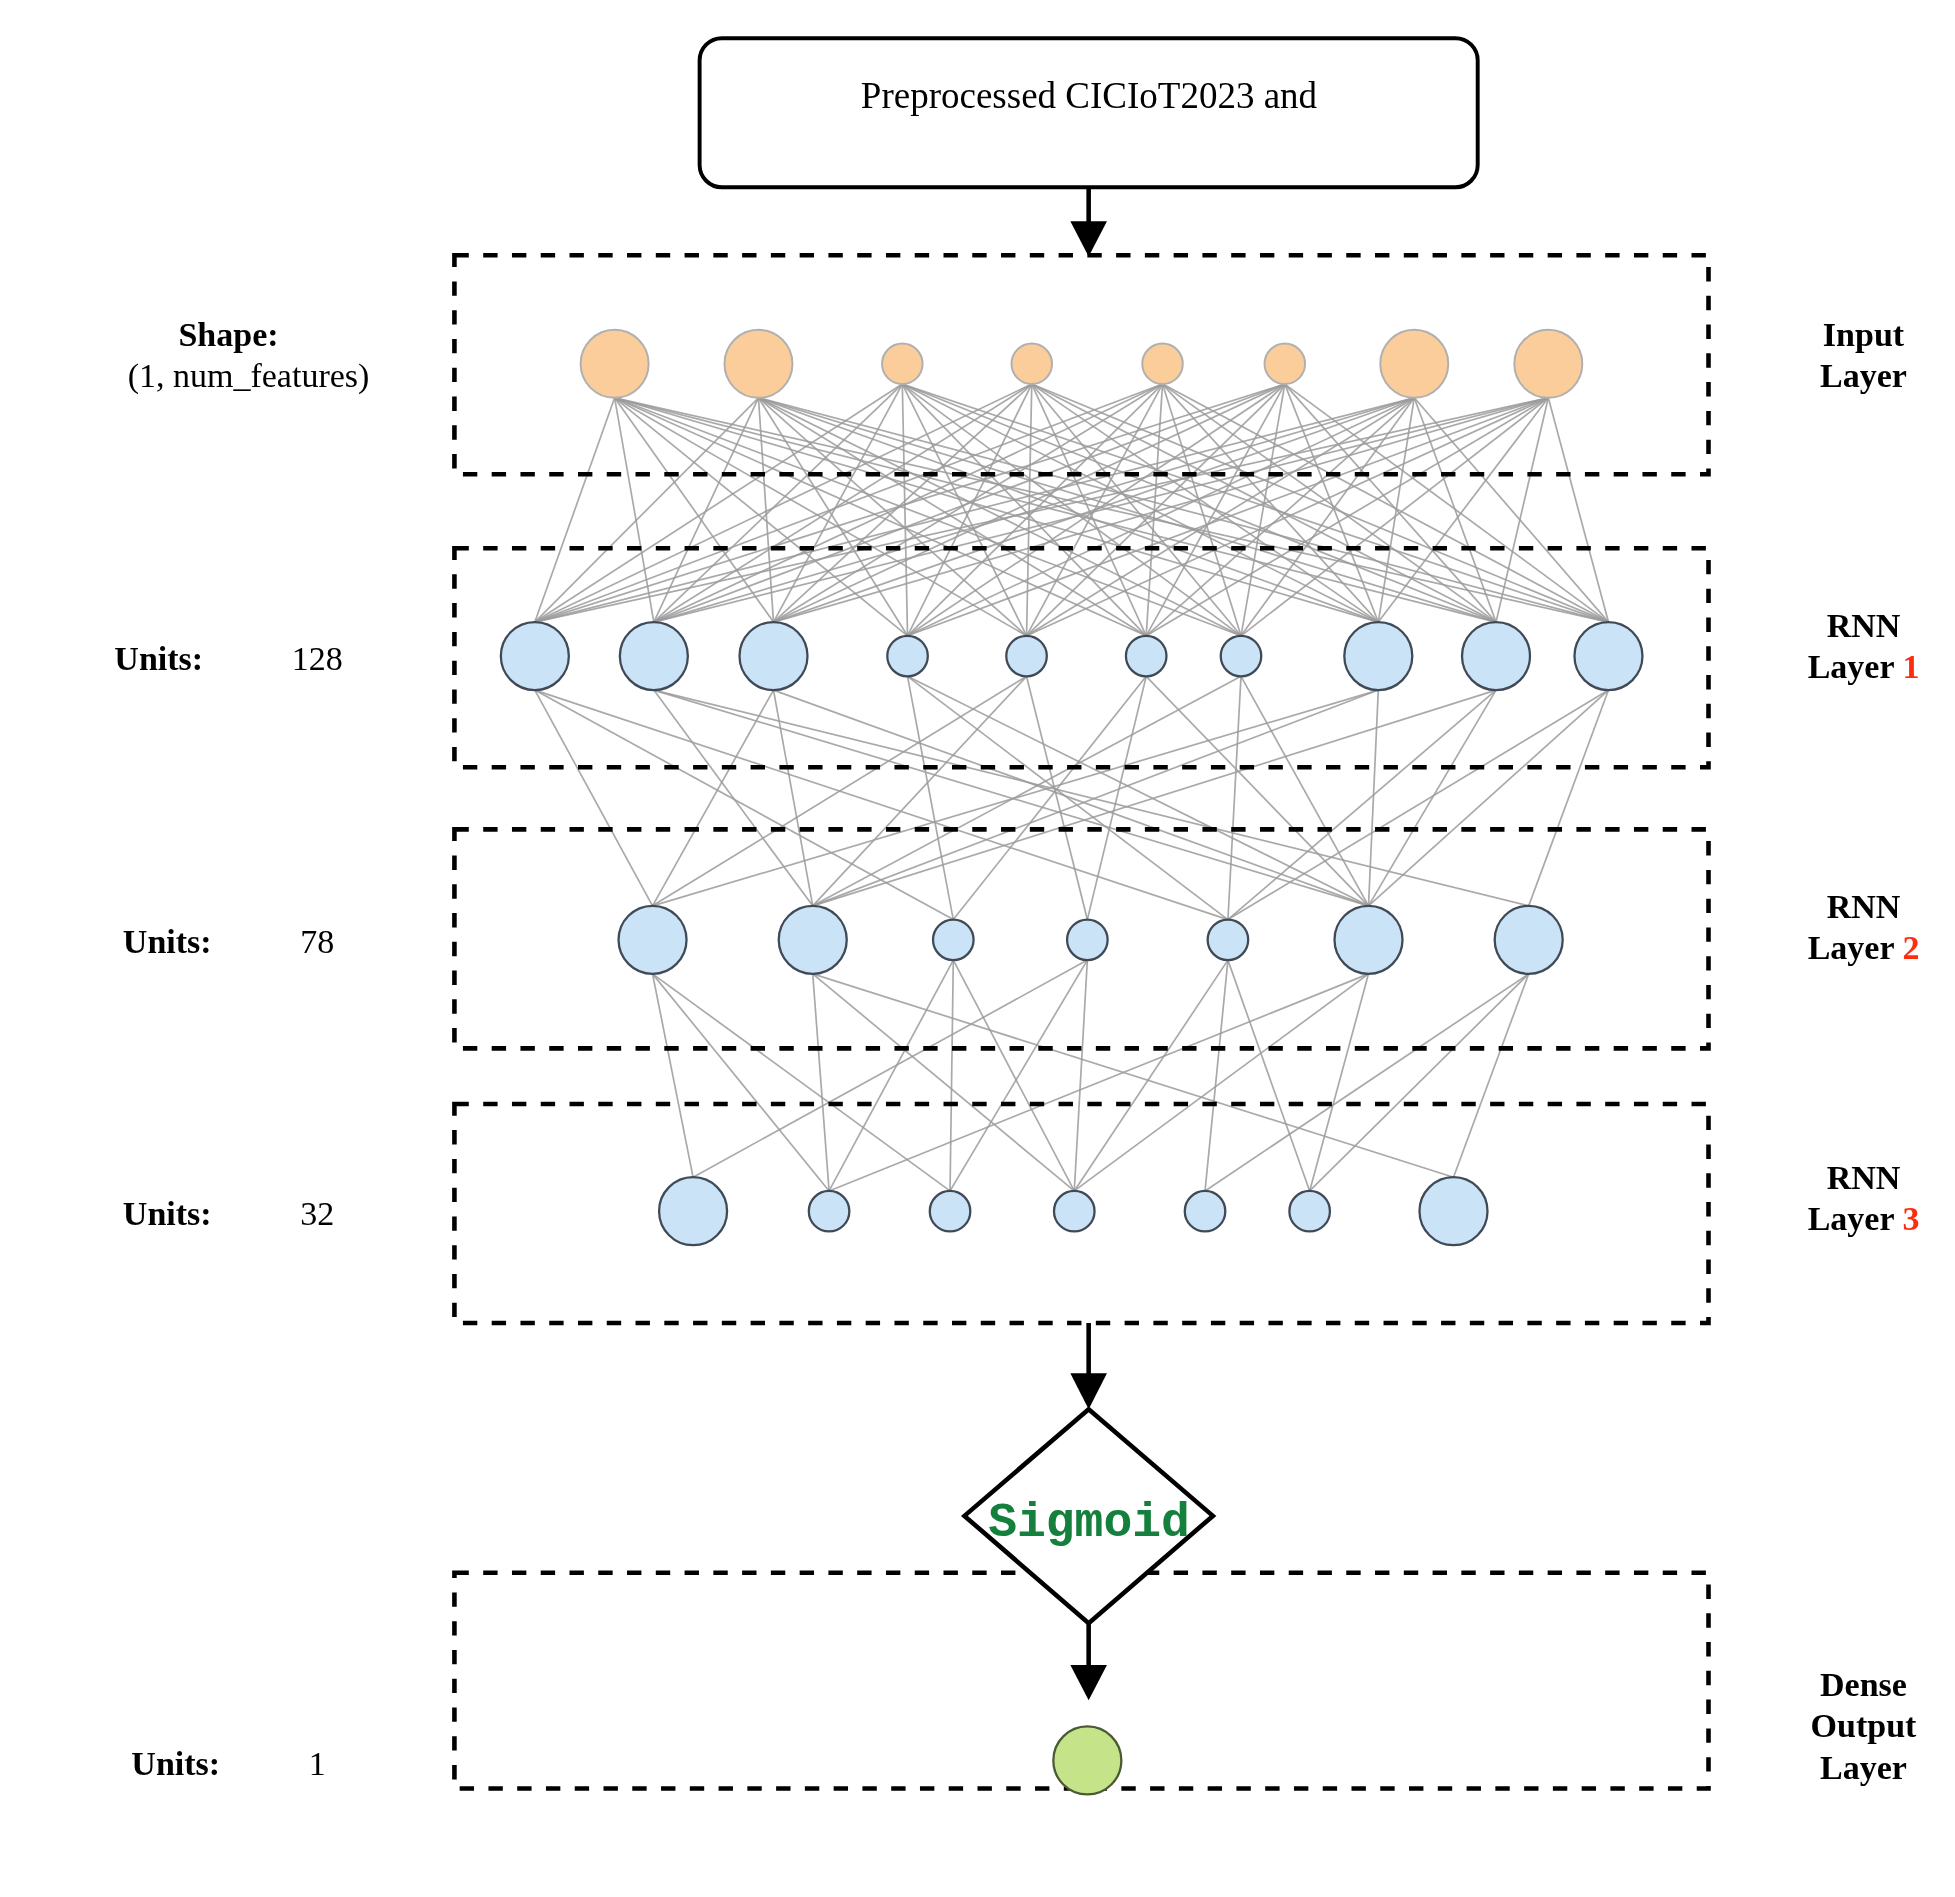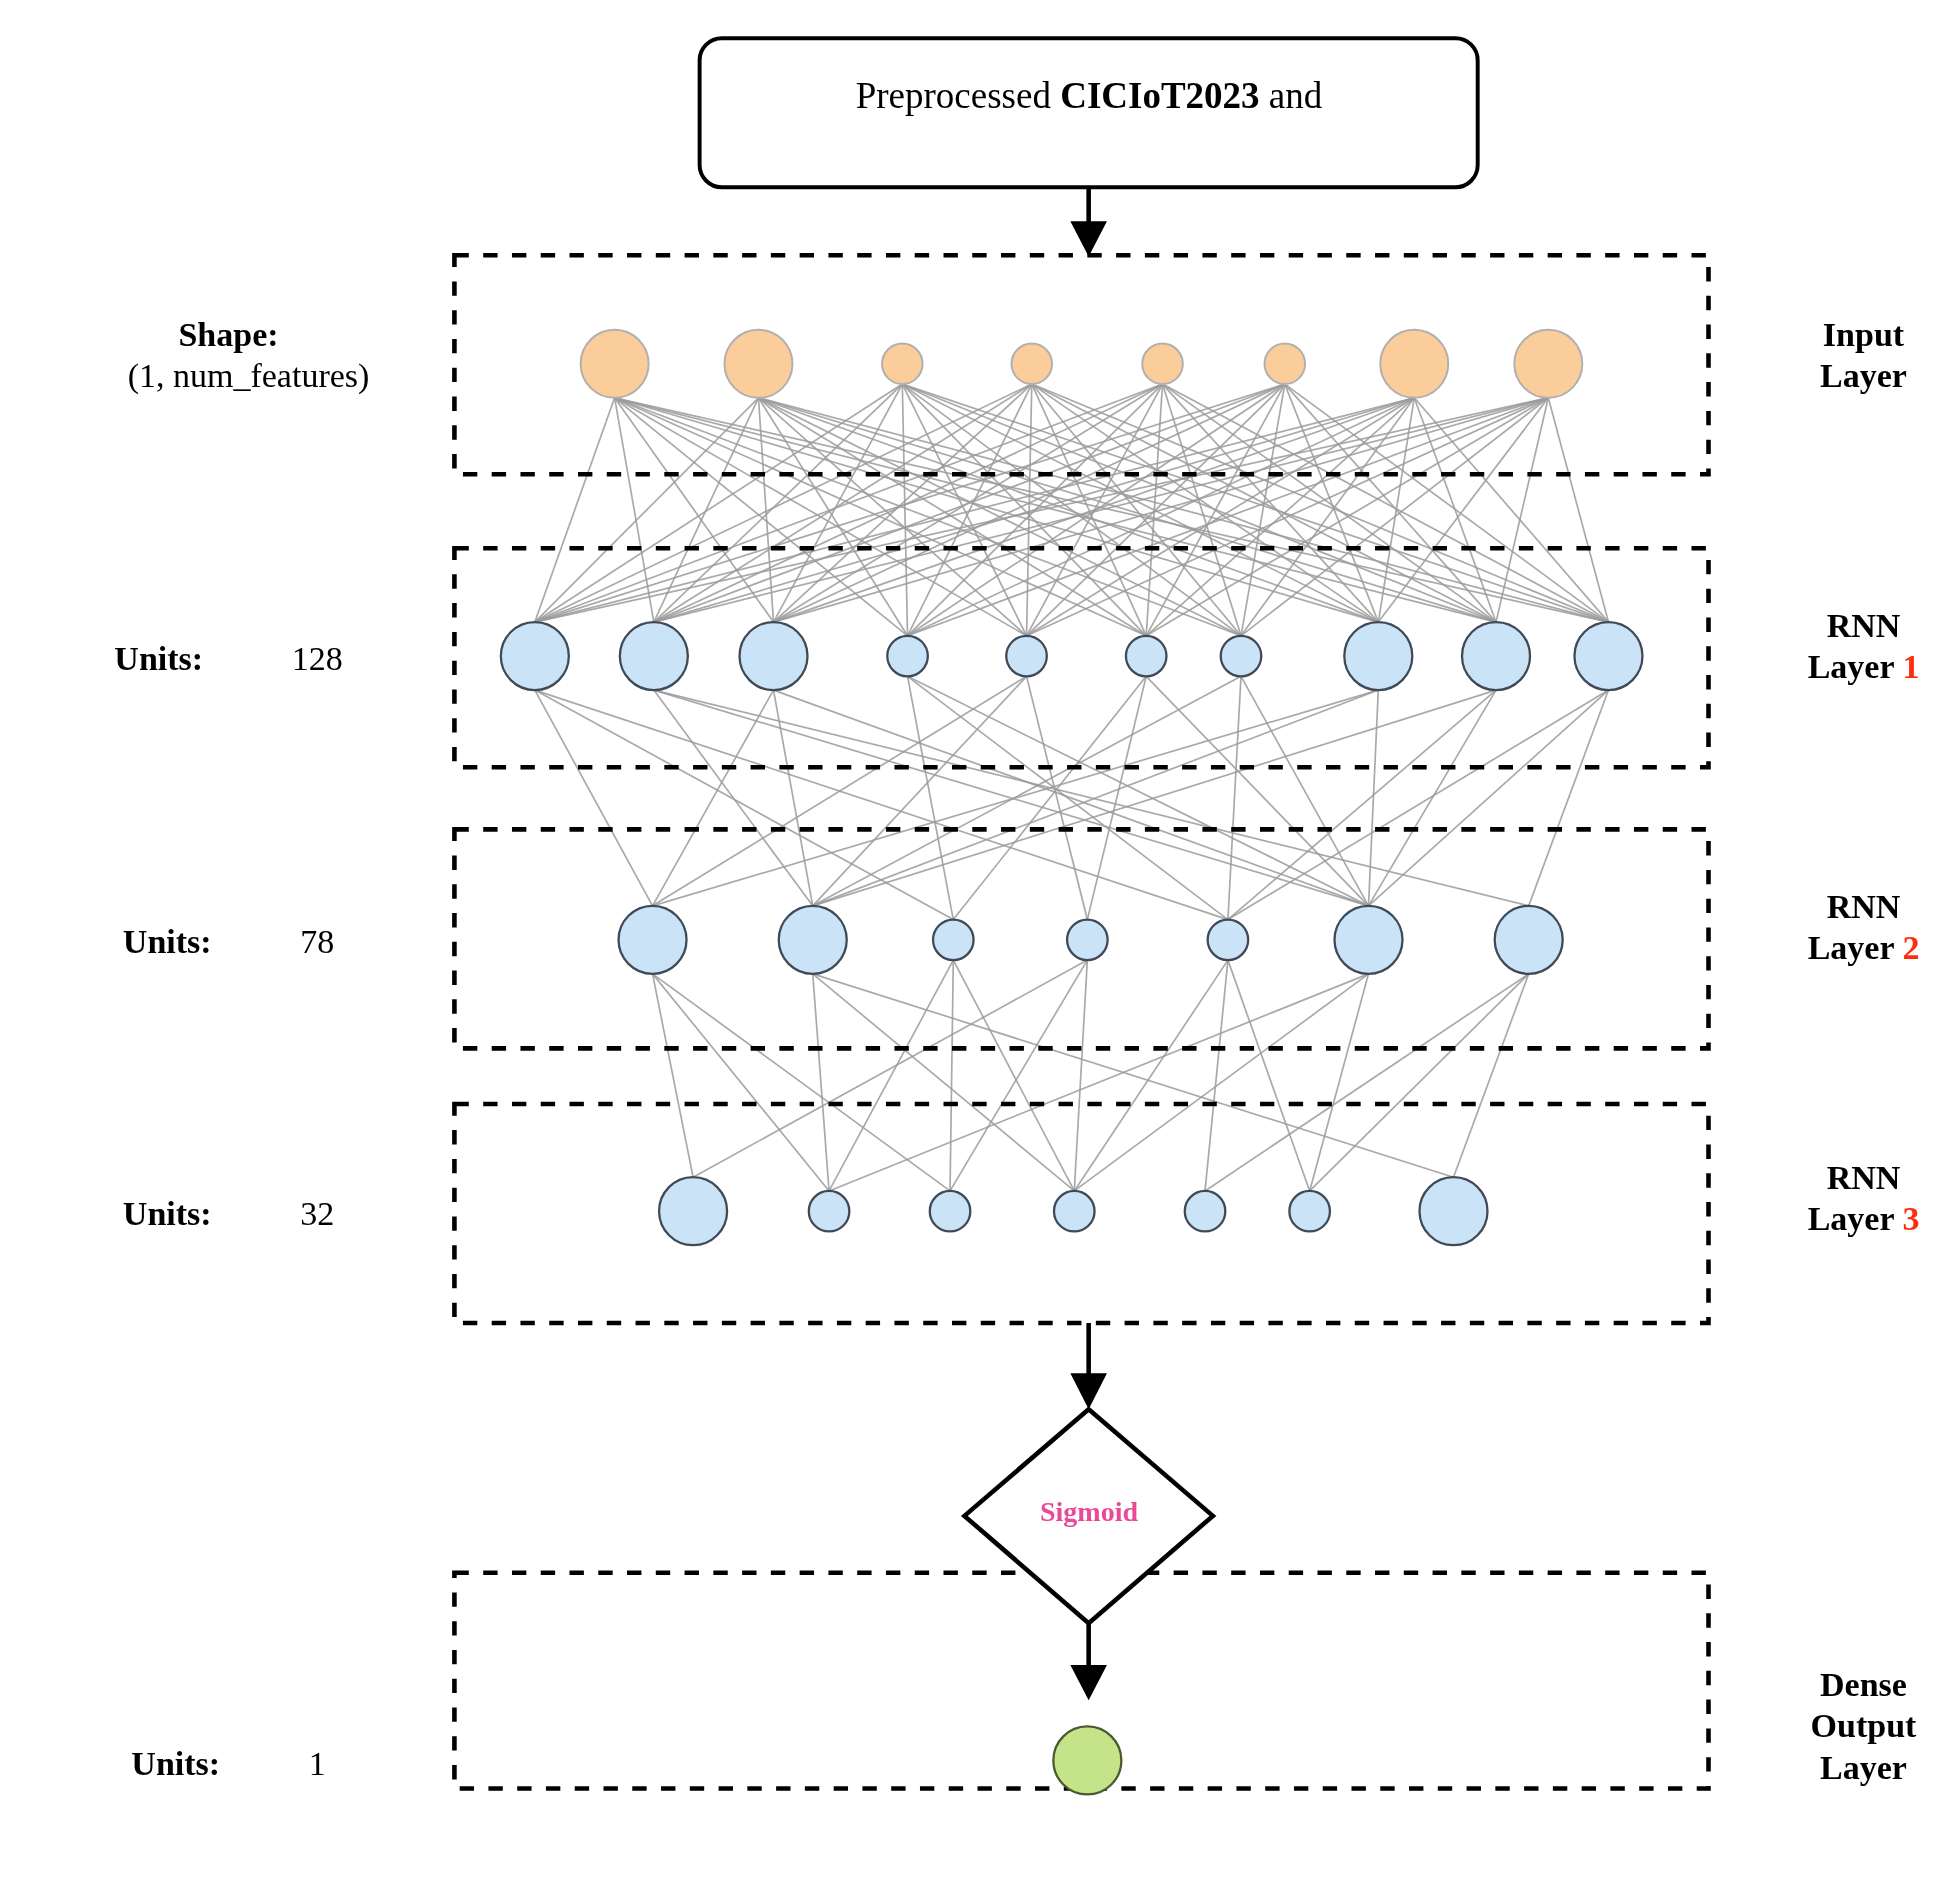--- a/index.html
+++ b/index.html
@@ -44,27 +44,27 @@
     font-weight: bold;
   }
   .box-text {
     position: absolute;
     font-family: "Liberation Serif", "DejaVu Serif", serif;
     font-size: 37px;
     line-height: 1.3;
     color: #000;
     text-align: center;
   }
-  .box-text .b { font-weight: bold; }
+  .box-text .b { font-weight: normal; }
   .diamond-text {
     position: absolute;
-    font-family: Liberation Serif, serif;
-    font-size: 28px;
+    font-family: Liberation Mono, monospace;
+    font-size: 48px;
     font-weight: bold;
-    color: #ec4899;
+    color: #15803d;
     text-align: center;
     width: 262px;
   }
 </style>
 </head>
 <body>
 
 <div id="page">
 
   <svg id="diagram-svg" viewBox="0 0 2990 2902">

